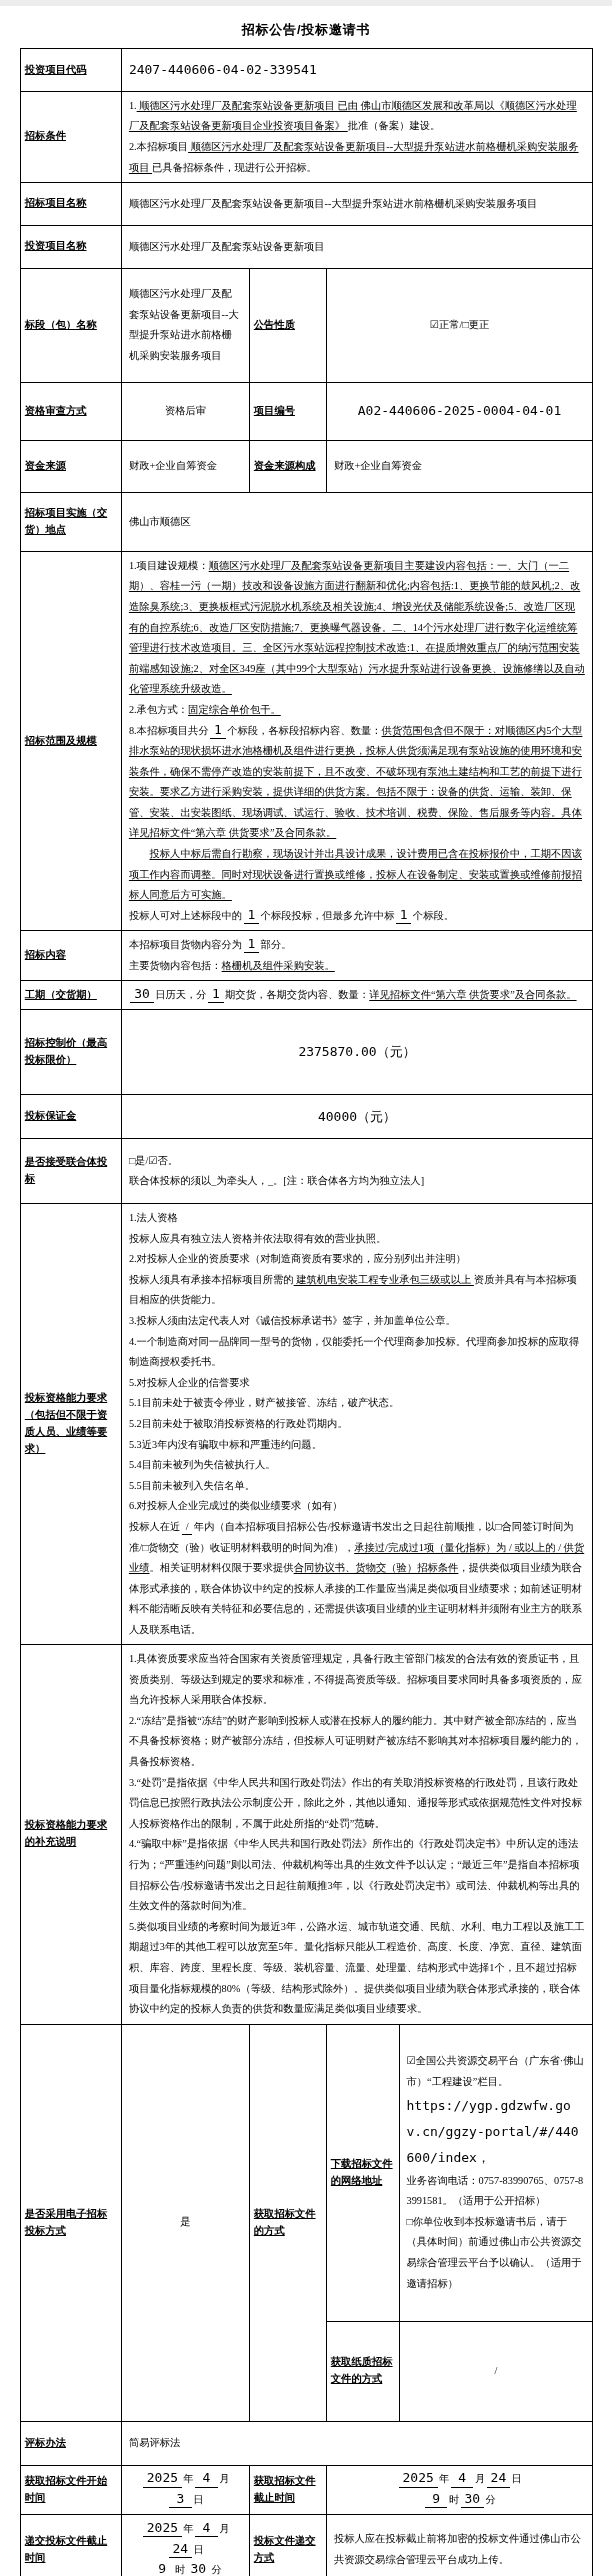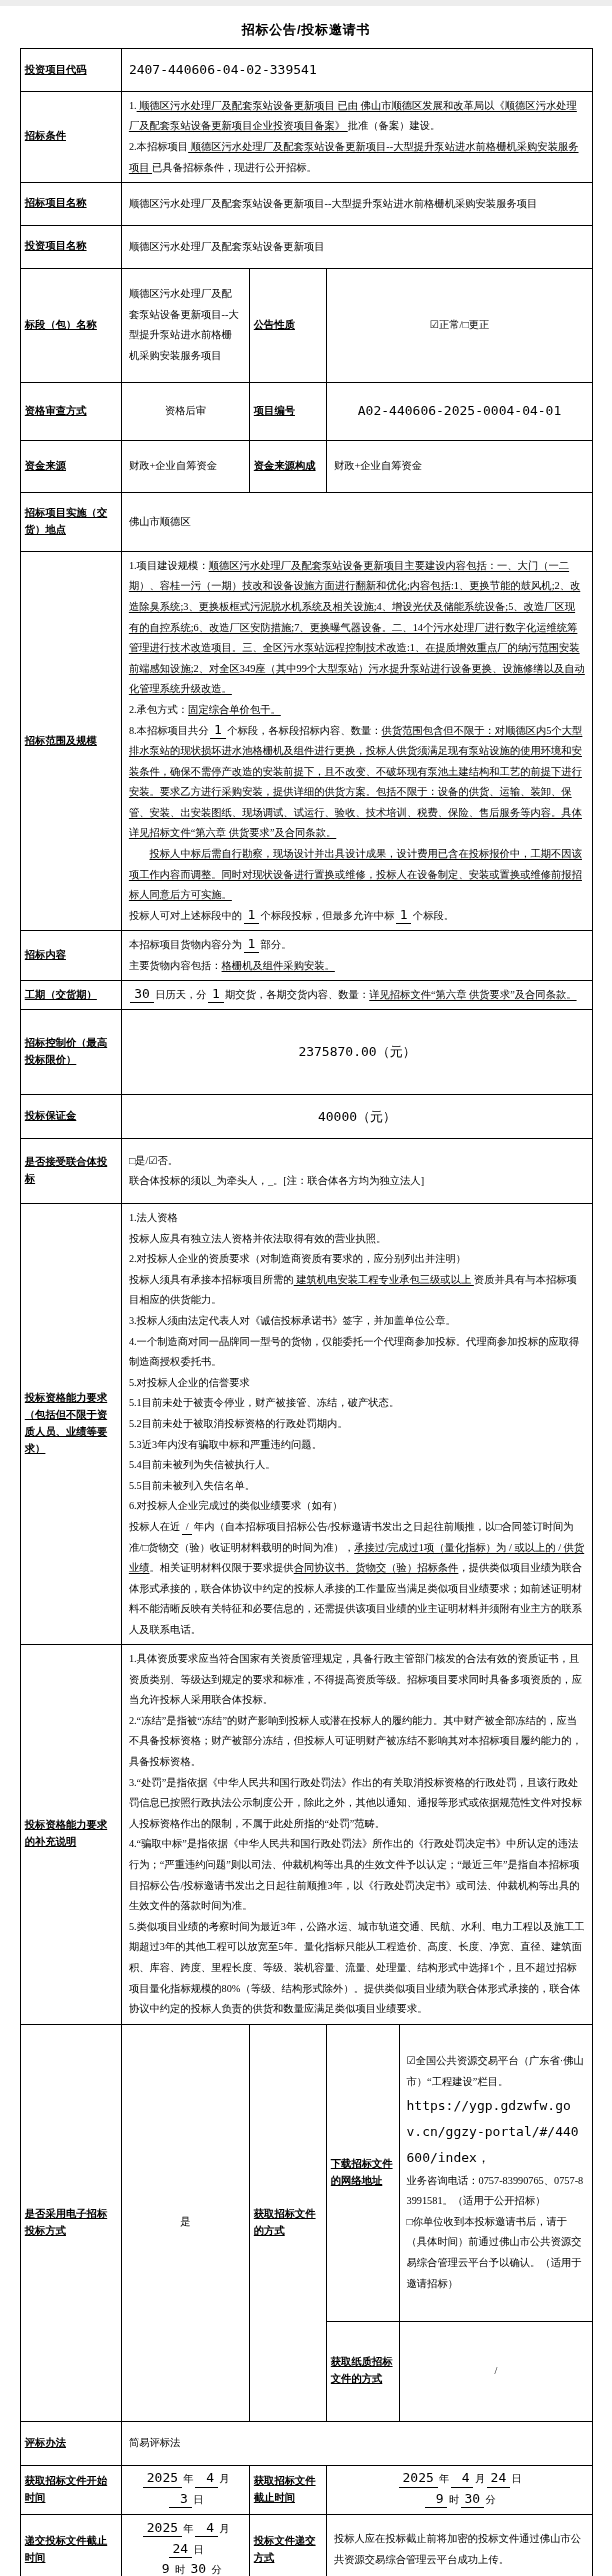--- a/index.html
+++ b/index.html
@@ -20,21 +20,21 @@
   .ud{border-bottom:0.8px solid #000;padding:0 3.8px;margin:0 1.5px;display:inline-block;line-height:1.25;}
   .p{margin:0;}
   .indent{text-indent:2em;}
   .nested{padding:0;}
   table.inner{border-collapse:collapse;width:100%;height:100%;table-layout:fixed;}
   table.inner th,table.inner td{border:1.5px solid #000;}
   table.inner tr:first-child th,table.inner tr:first-child td{border-top:none;}
   table.inner tr:last-child th,table.inner tr:last-child td{border-bottom:none;}
   table.inner th{border-left:none;width:64px;font-weight:700;}
   table.inner td{border-right:none;}
-  .dt .ud{min-width:15px;text-align:right;}
+  .dt .ud{min-width:15px;text-align:center;}
 </style>
 </head>
 <body>
 
 <div class="top-strip"></div>
 
 <div class="doc">
   <div class="doc-title">招标公告/投标邀请书</div>
 
   <table class="main">

